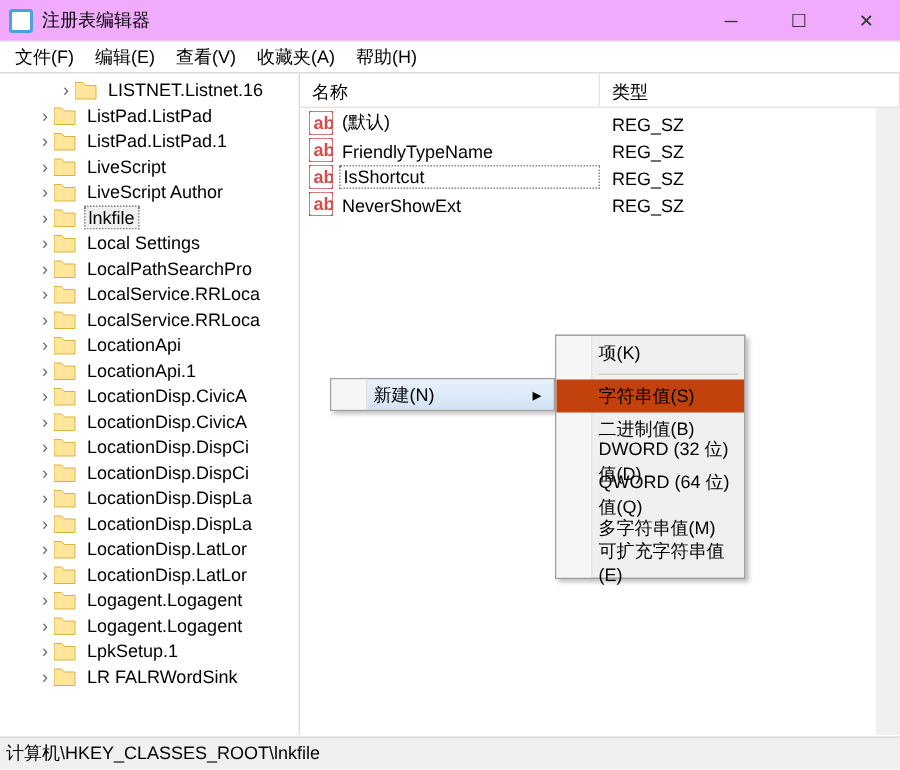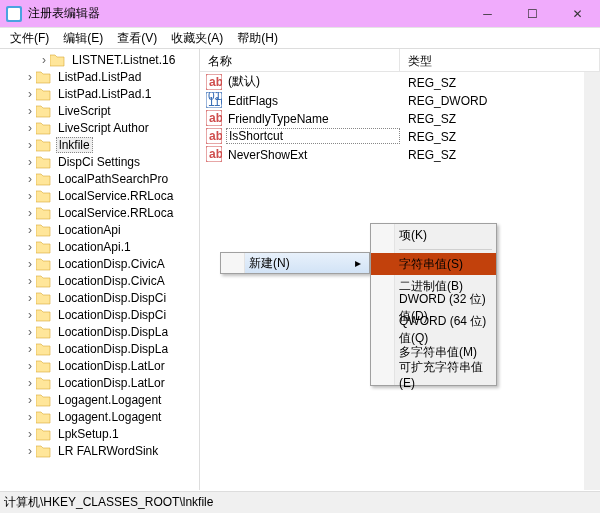--- a/index.html
+++ b/index.html
@@ -139,21 +139,21 @@
         <svg class="folder-icon" width="16" height="14">
           <use href="#folder"></use>
         </svg>
         <span class="tree-label selected">lnkfile</span>
       </div>
       <div class="tree-row">
         <span class="expander">›</span>
         <svg class="folder-icon" width="16" height="14">
           <use href="#folder"></use>
         </svg>
-        <span class="tree-label">DispCi Settings</span>
+        <span class="tree-label">Local Settings</span>
       </div>
       <div class="tree-row">
         <span class="expander">›</span>
         <svg class="folder-icon" width="16" height="14">
           <use href="#folder"></use>
         </svg>
         <span class="tree-label">LocalPathSearchPro</span>
       </div>
       <div class="tree-row">
         <span class="expander">›</span>
@@ -273,27 +273,20 @@
       <div class="list-header-col col-name">名称</div>
       <div class="list-header-col col-type">类型</div>
     </div>
     <div class="list-rows" id="list-rows">
         <div class="list-row">
           <svg class="vicon" width="16" height="16">
             <use href="#vstring"></use>
           </svg>
           <span class="vname">(默认)</span>
           <span class="vtype">REG_SZ</span>
-        </div>
-        <div class="list-row">
-          <svg class="vicon" width="16" height="16">
-            <use href="#vbin"></use>
-          </svg>
-          <span class="vname">EditFlags</span>
-          <span class="vtype">REG_DWORD</span>
         </div>
         <div class="list-row">
           <svg class="vicon" width="16" height="16">
             <use href="#vstring"></use>
           </svg>
           <span class="vname">FriendlyTypeName</span>
           <span class="vtype">REG_SZ</span>
         </div>
         <div class="list-row">
           <svg class="vicon" width="16" height="16">

